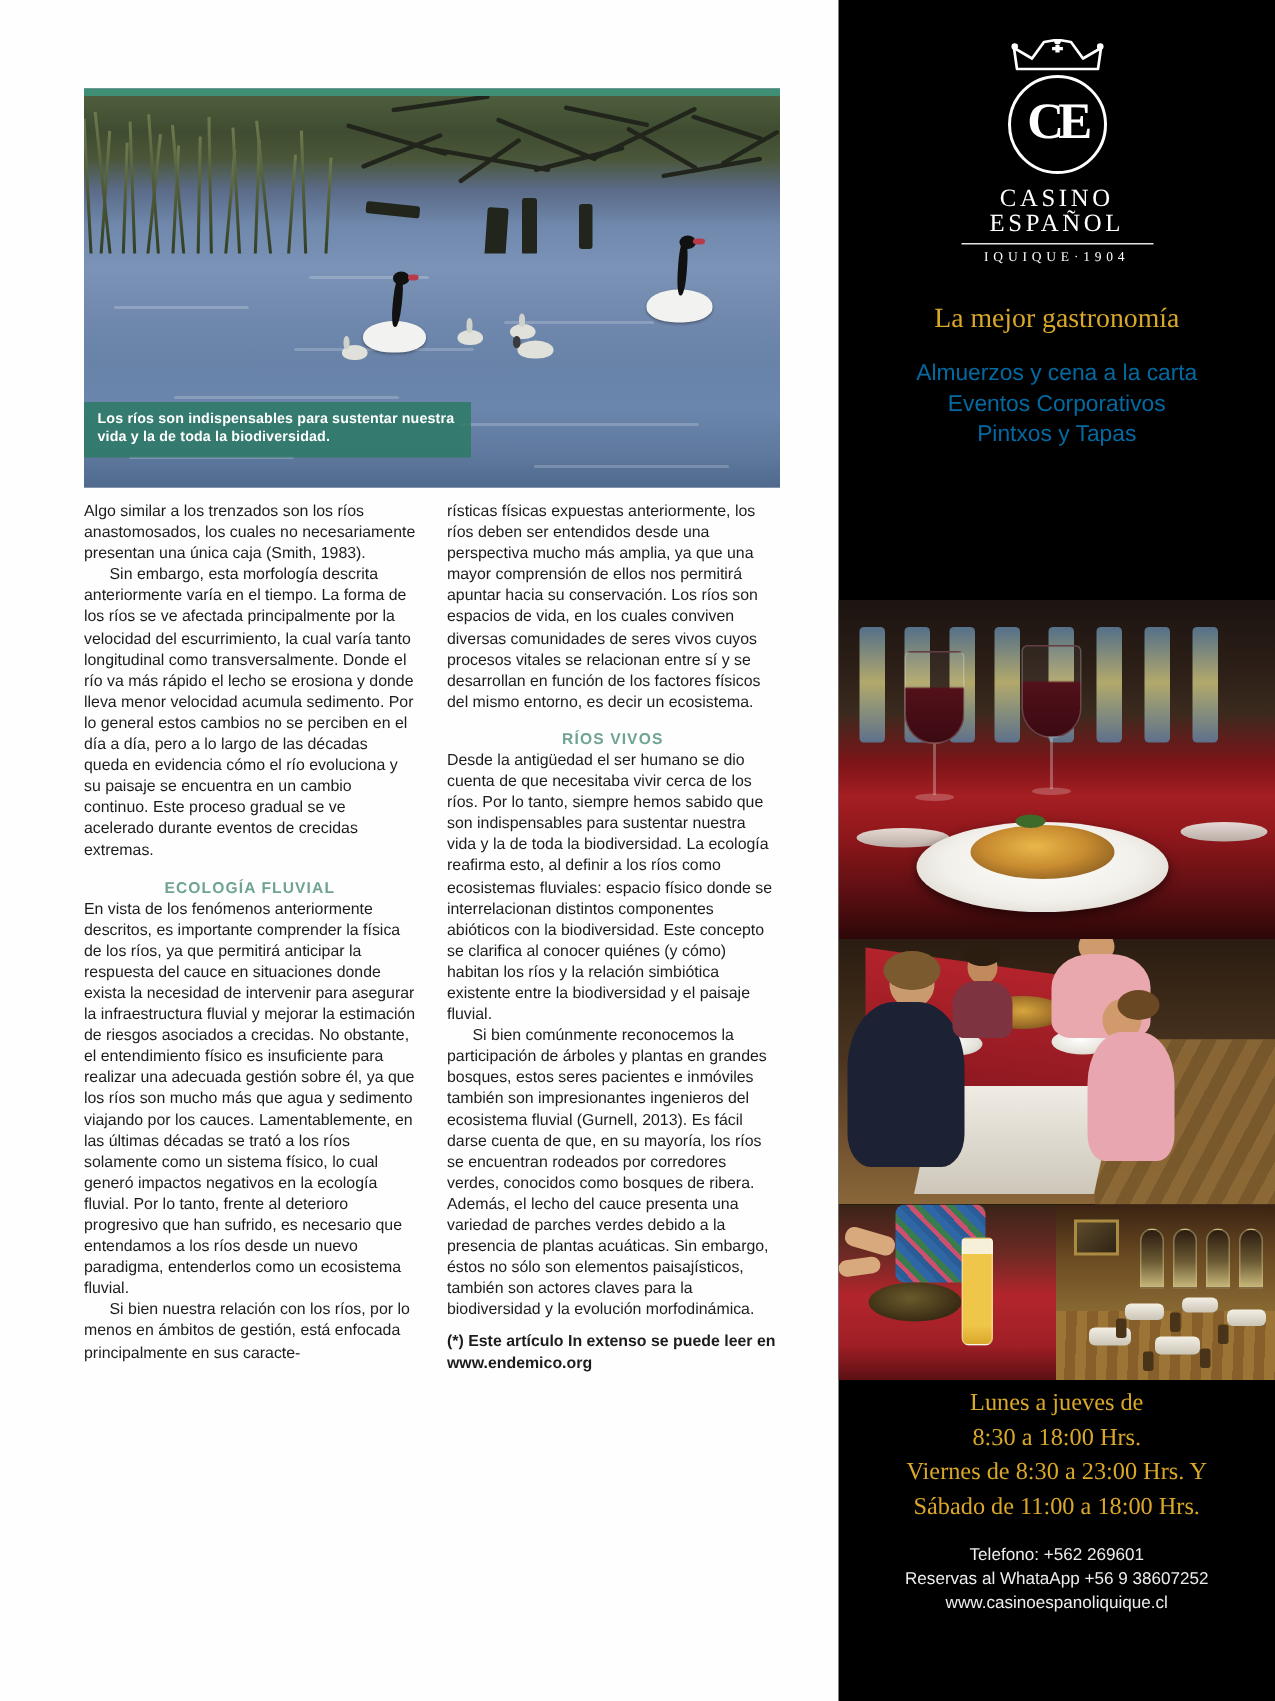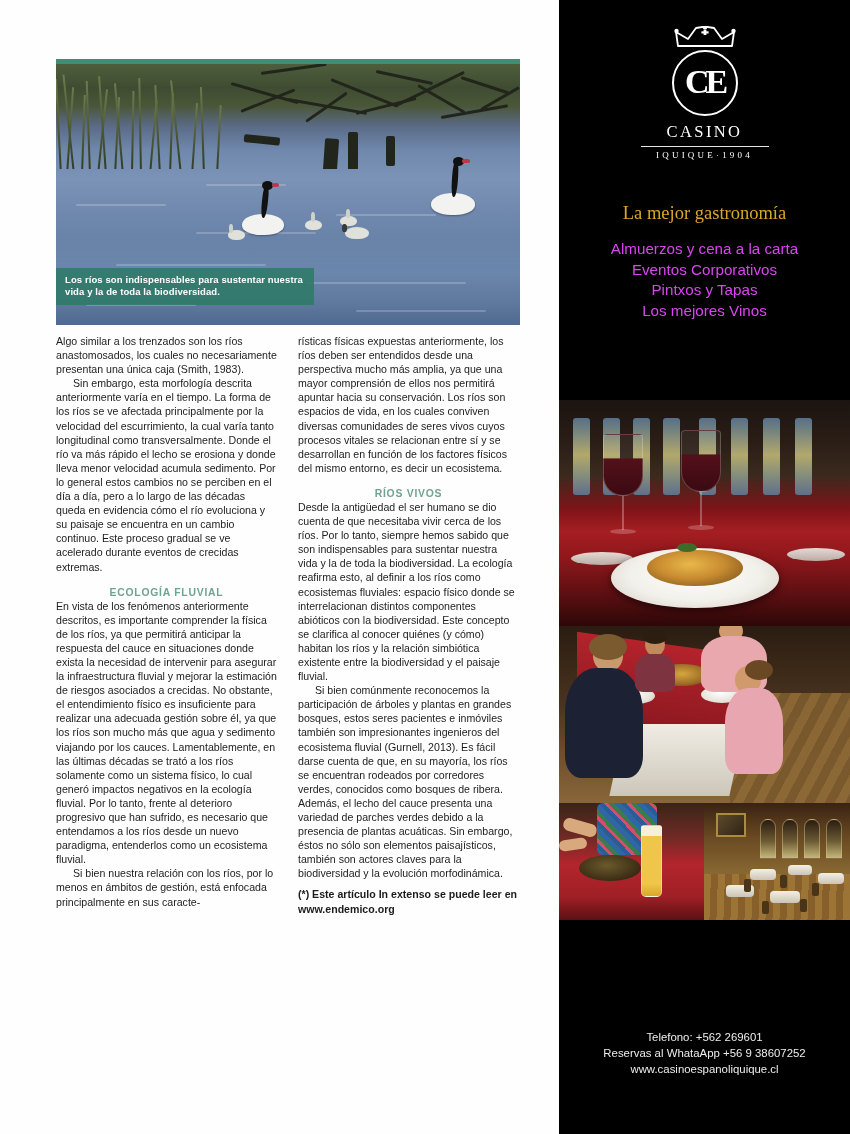--- a/index.html
+++ b/index.html
@@ -149,21 +149,21 @@
     color: #d9a72a;
     font-size: 18.5px;
     line-height: 23px;
     margin-top: 26px;
     padding: 0 18px;
   }
   .offer-list {
     margin-top: 14px;
     font-size: 15.2px;
     line-height: 20.5px;
-    color: #d946ef;
+    color: #0369a1;
     padding: 0 10px;
   }
 
   
   .collage { position: absolute; left: 0; top: 400px; width: 291px; height: 520px; }
   .ph { position: absolute; overflow: hidden; }
 
   .ph-food  { left: 0; top: 0;   width: 291px; height: 226px; }
   .ph-fam   { left: 0; top: 226px; width: 291px; height: 177px; }
   .ph-beer  { left: 0; top: 403px; width: 145px; height: 117px; }
@@ -445,33 +445,33 @@
           <circle cx="59.5" cy="5" r="2.2" fill="#fff"></circle>
           <circle cx="31" cy="1.5" r="2.2" fill="#fff"></circle>
           <rect x="29.6" y="4" width="2.8" height="5" fill="#fff"></rect>
           <rect x="27.4" y="5.3" width="7.2" height="2.2" fill="#fff"></rect>
         </svg>
       </div>
       <div class="monogram">
         <span>CE</span>
       </div>
       <div class="logo-name">CASINO</div>
+      <div class="logo-name" style="margin-top:-1px">ESPAÑOL</div>
       <div class="logo-rule"></div>
       <div class="logo-sub">IQUIQUE·1904</div>
     </div>
 
     <div class="headline">
       <div>La mejor gastronomía</div>
     </div>
 
     <div class="offer-list">
       <div>Almuerzos y cena a la carta</div>
       <div>Eventos Corporativos</div>
       <div>Pintxos y Tapas</div>
-      <div>Los mejores Vinos</div>
     </div>
 
     <div class="collage">
 
       <div class="ph ph-food">
         <div class="food-bg"></div>
         <div class="stained" style="left:14px;"></div>
         <div class="stained" style="left:44px;"></div>
         <div class="stained" style="left:74px;"></div>
         <div class="stained" style="left:104px;"></div>
@@ -554,20 +554,26 @@
         <div class="hall-table" style="left:66px; top:88px; width:30px; height:12px;"></div>
         <div class="hall-chair" style="left:40px; top:76px;"></div>
         <div class="hall-chair" style="left:76px; top:72px;"></div>
         <div class="hall-chair" style="left:108px;top:80px;"></div>
         <div class="hall-chair" style="left:58px; top:98px;"></div>
         <div class="hall-chair" style="left:96px; top:96px;"></div>
       </div>
 
     </div>
 
+    <div class="hours">
+      <div>Lunes a jueves de</div>
+      <div>8:30 a 18:00 Hrs.</div>
+      <div>Viernes de 8:30 a 23:00 Hrs. Y</div>
+      <div>Sábado de 11:00 a 18:00 Hrs.</div>
+    </div>
 
     <div class="contact">
       <div>Telefono: +562 269601</div>
       <div>Reservas al WhataApp +56 9 38607252</div>
       <div>www.casinoespanoliquique.cl</div>
     </div>
 
   </div>
 </div>
 

